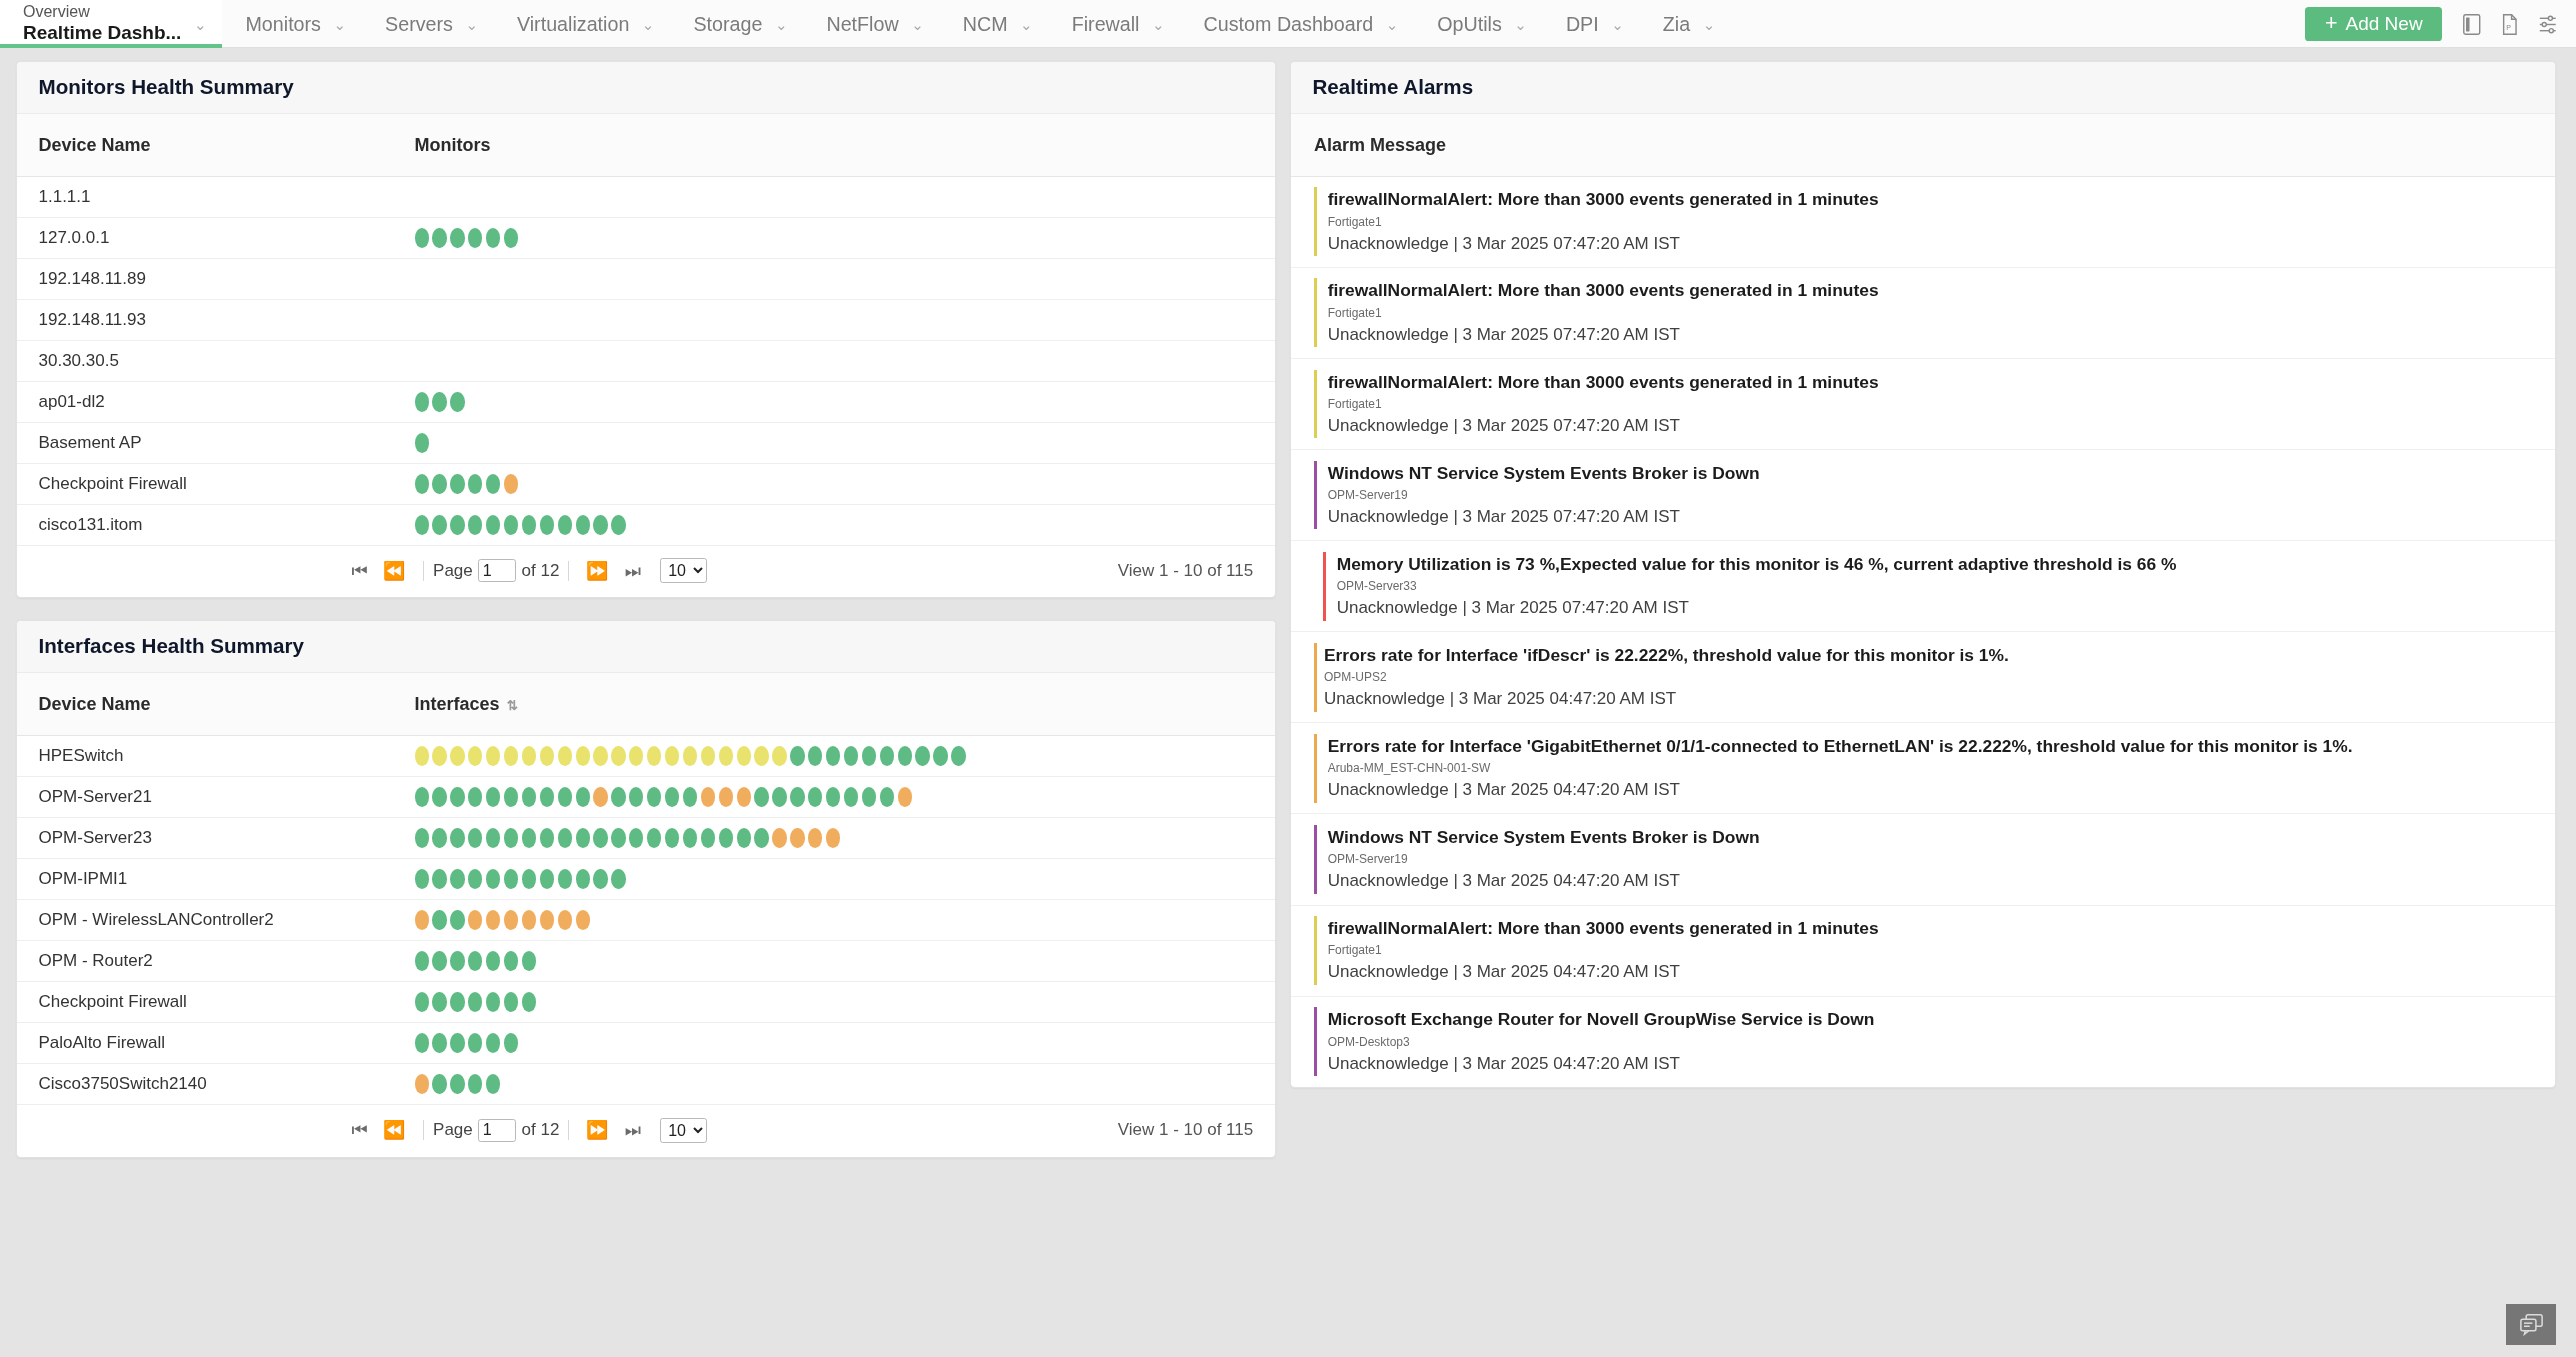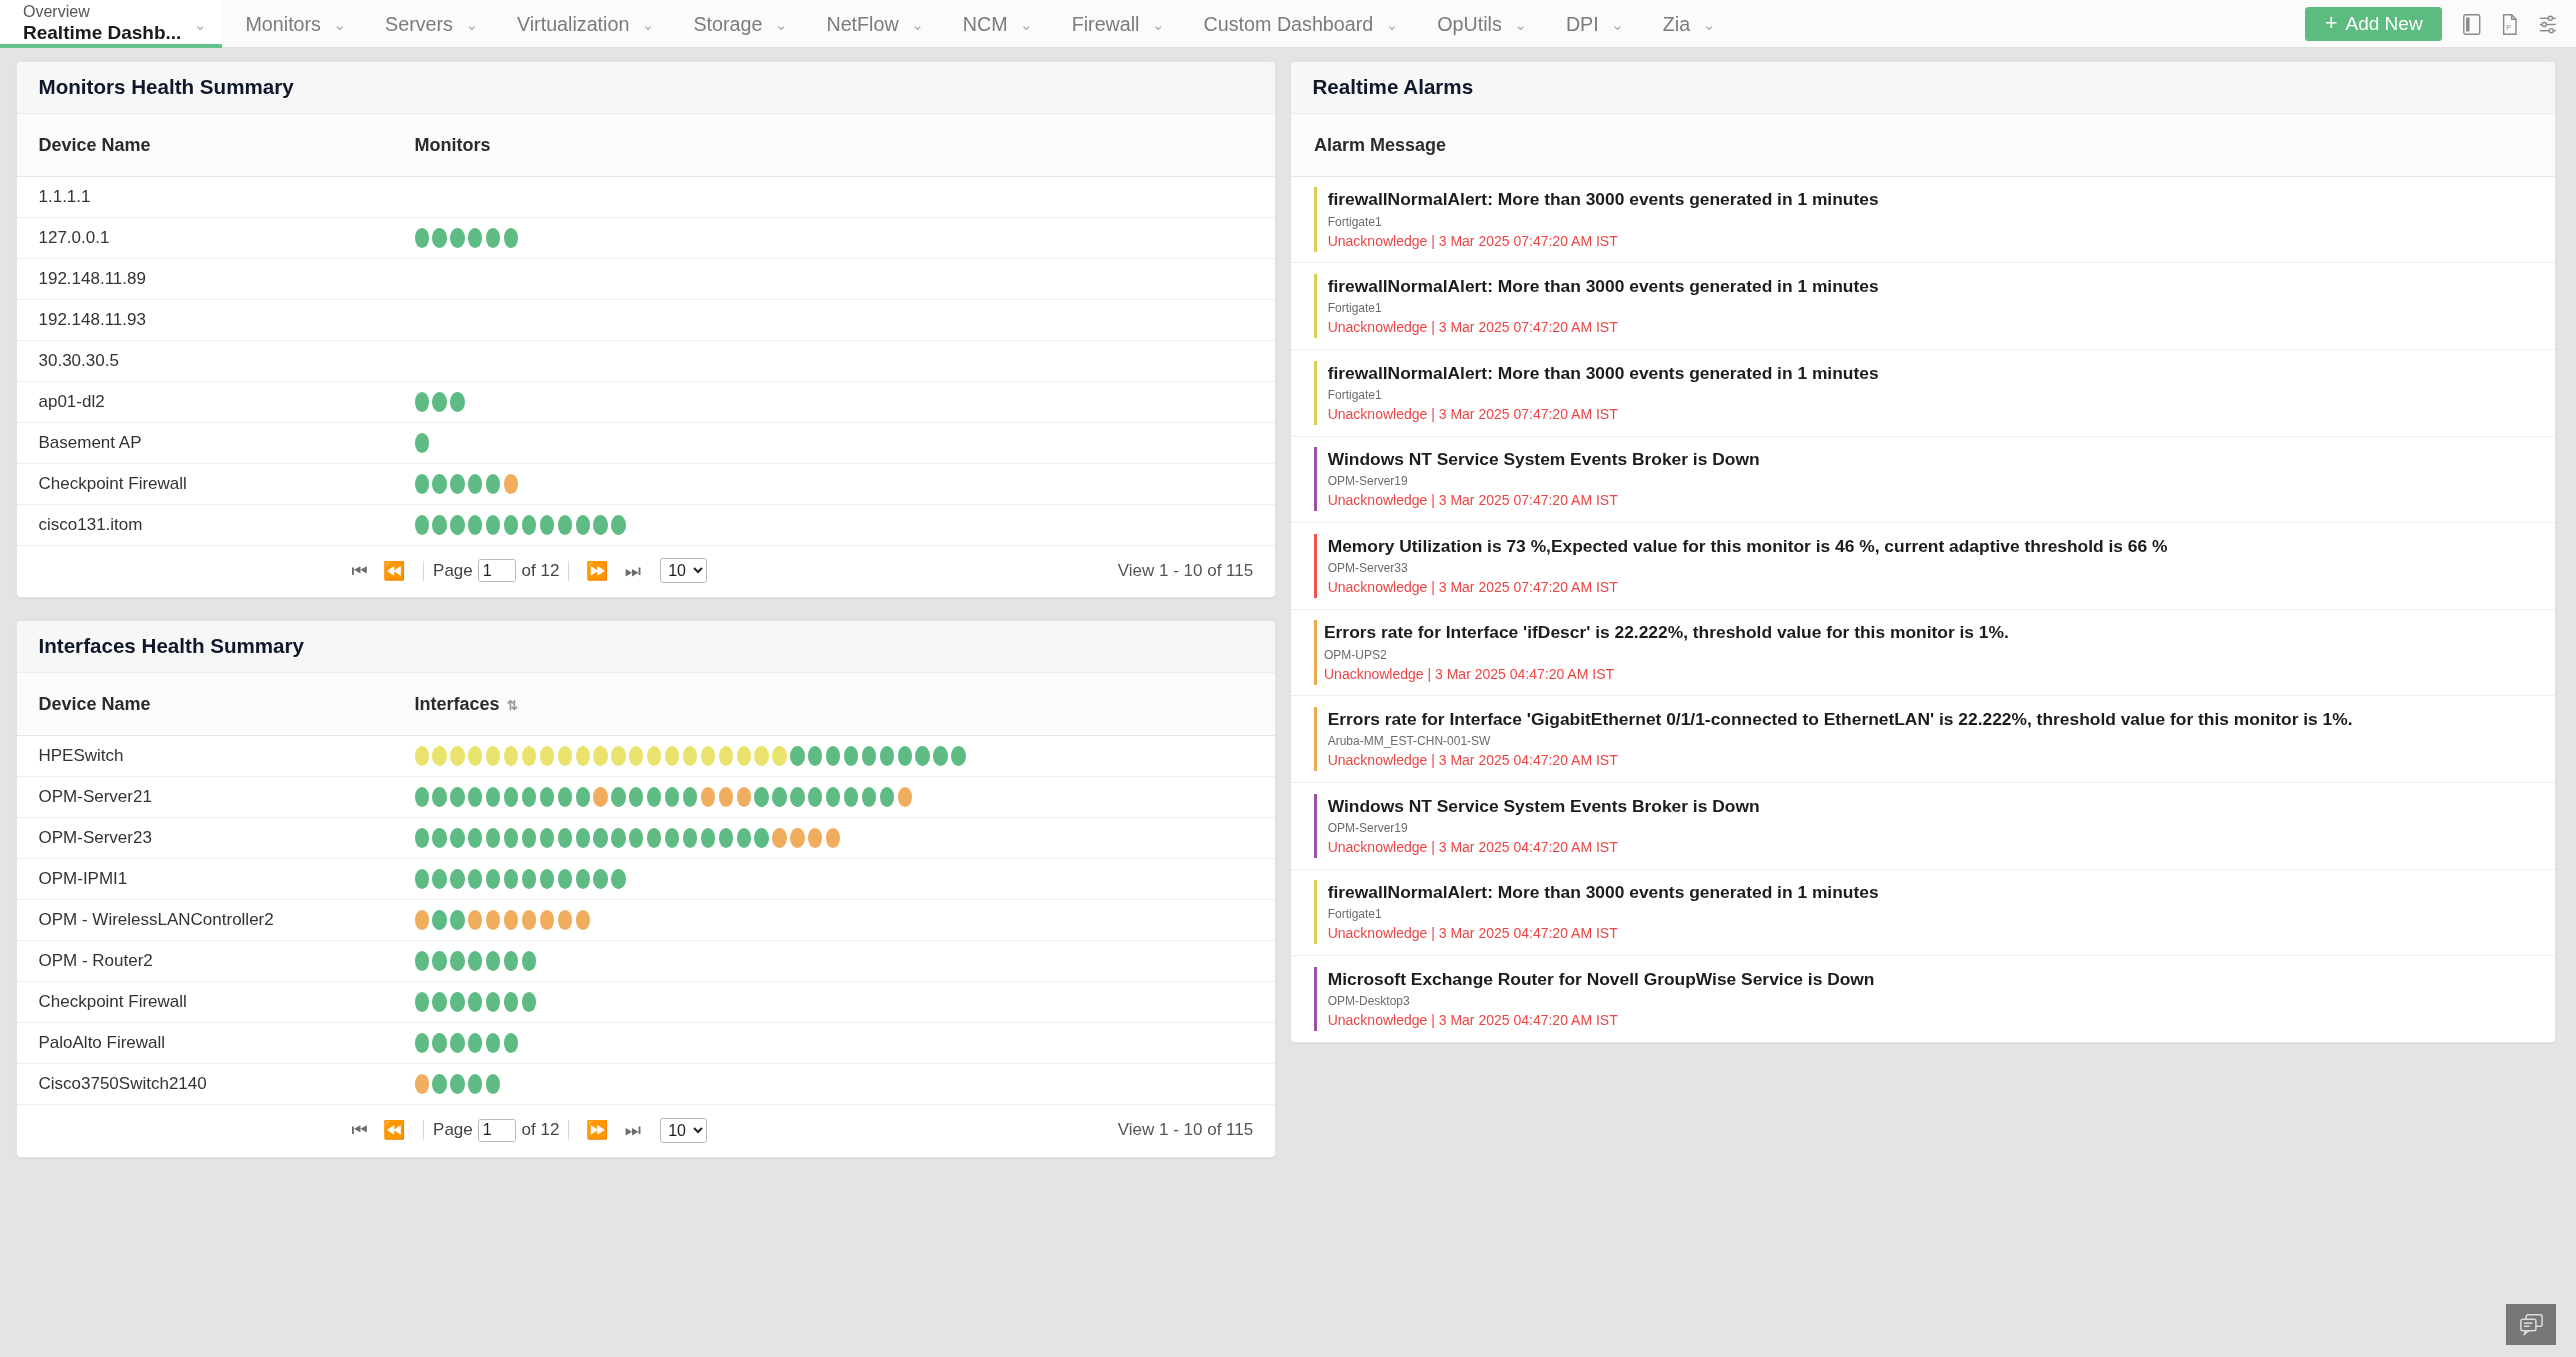--- a/index.html
+++ b/index.html
@@ -127,21 +127,21 @@
   }
   .alarm-list { padding: 0; }
   .alarm-item {
     padding: 10.7px 21.5px 10.7px 23px;
     border-bottom: 0.9px solid #efefef;
   }
   .alarm-item:last-child { border-bottom: none; }
   .alarm-inner { border-left: 3.6px solid #dccd53; padding-left: 10.7px; }
   .alarm-msg { font-size: 17.4px; font-weight: bold; color: #1c1c1c; line-height: 1.45; }
   .alarm-dev { font-size: 12px; color: #6a6a6a; line-height: 1.5; }
-  .alarm-meta { font-size: 14px; color: #ef4444; line-height: 1.5; }
+  .alarm-meta { font-size: 17px; color: #404040; line-height: 1.5; }
 
   
   .chat-fab {
     position: absolute; right: 19.7px; bottom: 12.5px;
     width: 50px; height: 41px; background: #767676;
     display: flex; align-items: center; justify-content: center;
     cursor: pointer;
   }
 </style>
 </head>
@@ -613,21 +613,21 @@
             </div>
           </div>
           <div class="alarm-item">
             <div class="alarm-inner" style="border-left-color: rgb(154, 79, 163);">
               <div class="alarm-msg">Windows NT Service System Events Broker is Down</div>
               <div class="alarm-dev">OPM-Server19</div>
               <div class="alarm-meta">Unacknowledge | 3 Mar 2025 07:47:20 AM IST</div>
             </div>
           </div>
           <div class="alarm-item">
-            <div class="alarm-inner" style="border-left-color: rgb(239, 83, 80);">
+            <div class="alarm-inner" style="border-left-color: rgb(239, 83, 80); margin-left: 9px;">
               <div class="alarm-msg">Memory Utilization is 73 %,Expected value for this monitor is 46 %, current adaptive threshold is 66 %</div>
               <div class="alarm-dev">OPM-Server33</div>
               <div class="alarm-meta">Unacknowledge | 3 Mar 2025 07:47:20 AM IST</div>
             </div>
           </div>
           <div class="alarm-item">
             <div class="alarm-inner" style="border-left-color: rgb(237, 169, 79); padding-left: 7px;">
               <div class="alarm-msg">Errors rate for Interface 'ifDescr' is 22.222%, threshold value for this monitor is 1%.</div>
               <div class="alarm-dev">OPM-UPS2</div>
               <div class="alarm-meta">Unacknowledge | 3 Mar 2025 04:47:20 AM IST</div>

